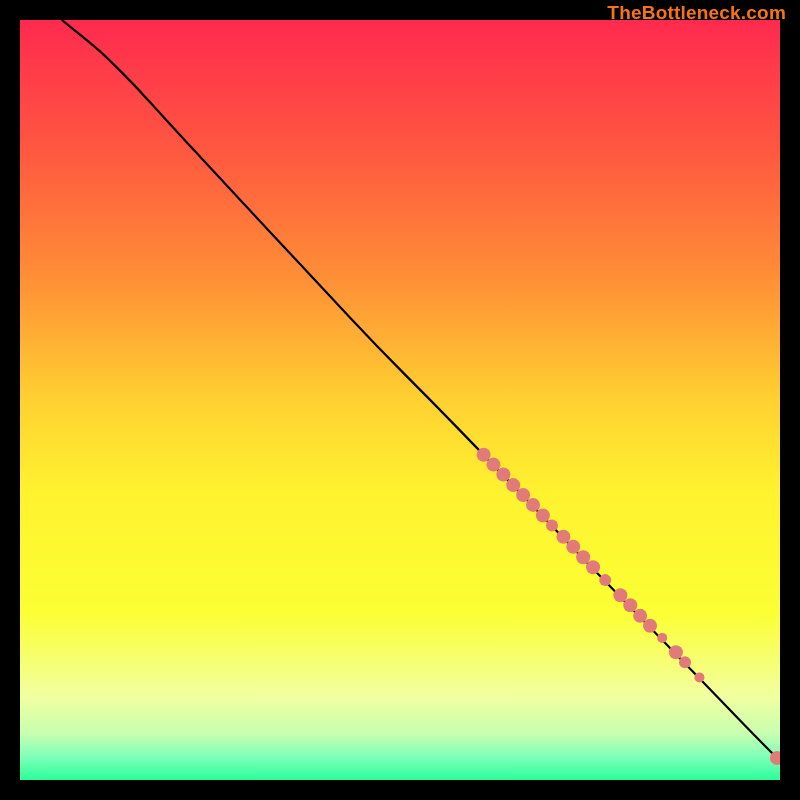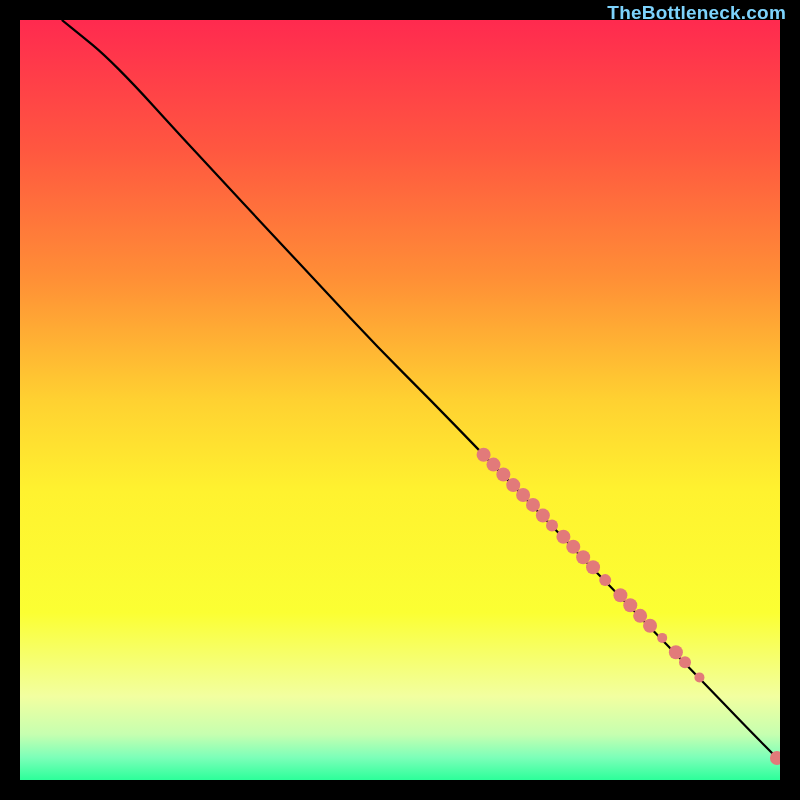--- a/index.html
+++ b/index.html
@@ -21,21 +21,21 @@
     top: 20px;
     width: 760px;
     height: 760px;
   }
   .attribution {
     position: absolute;
     top: 2px;
     right: 14px;
     font-size: 19px;
     font-weight: 600;
-    color: #7dd3fc;
+    color: #f97316;
     letter-spacing: 0.2px;
   }
   svg { display: block; }
 </style>
 </head>
 <body>
 
 <div class="frame">
   <div class="plot-area">
     <svg id="chart-svg" width="760" height="760" viewBox="0 0 760 760">

